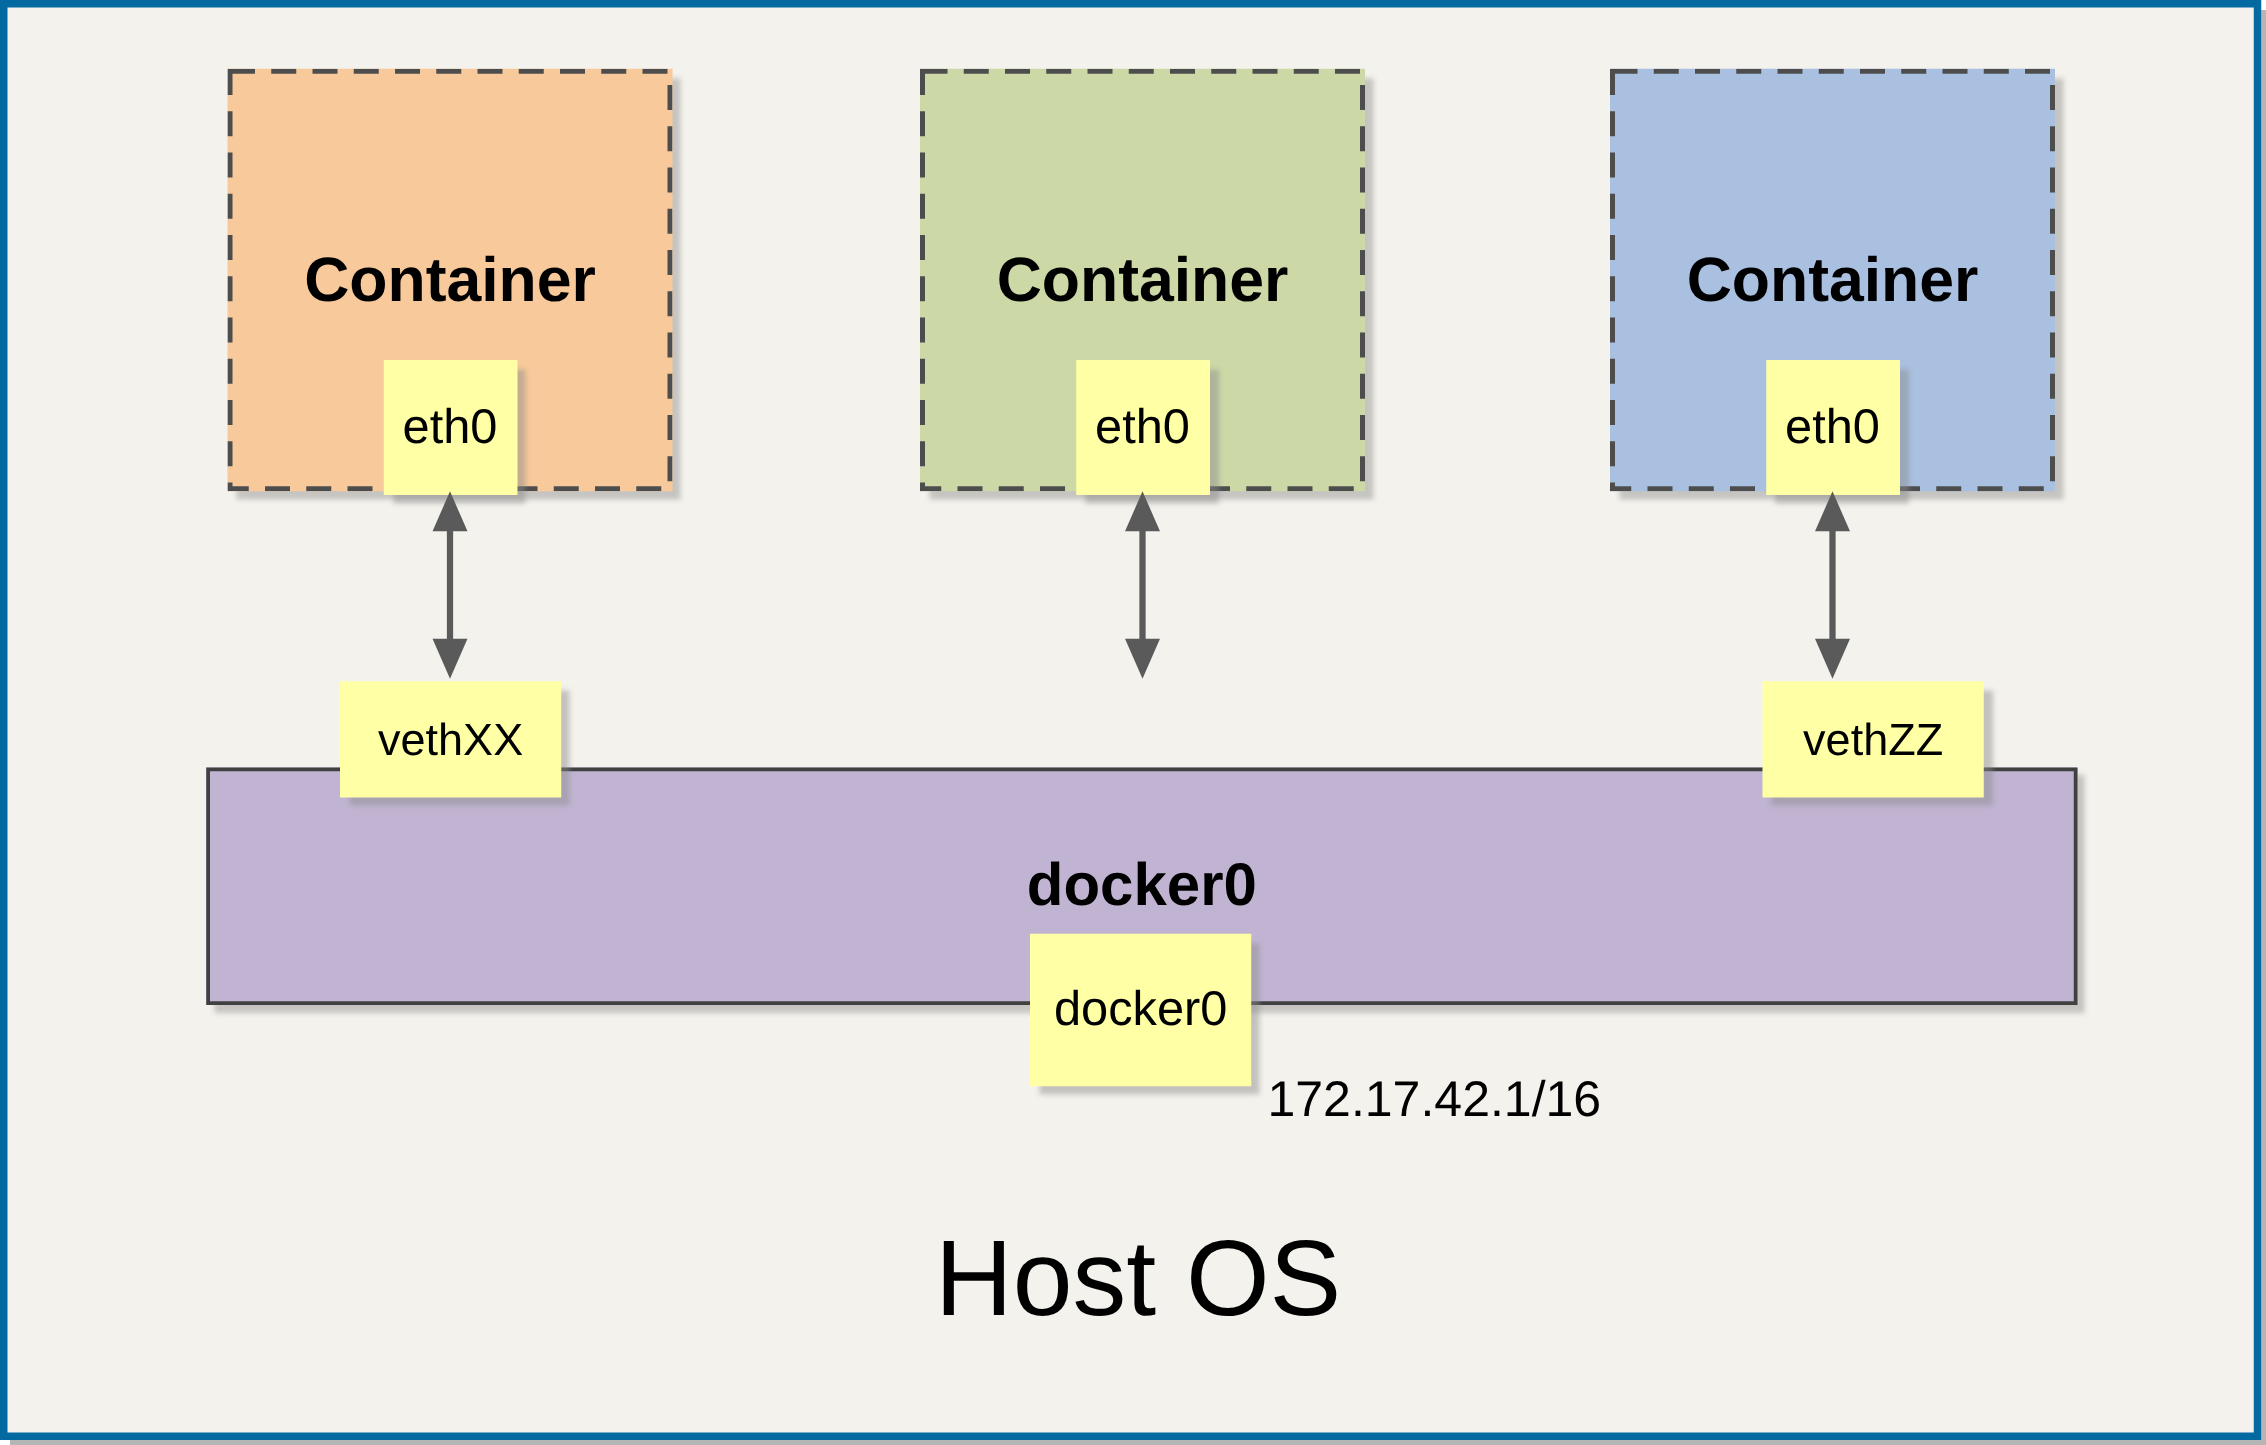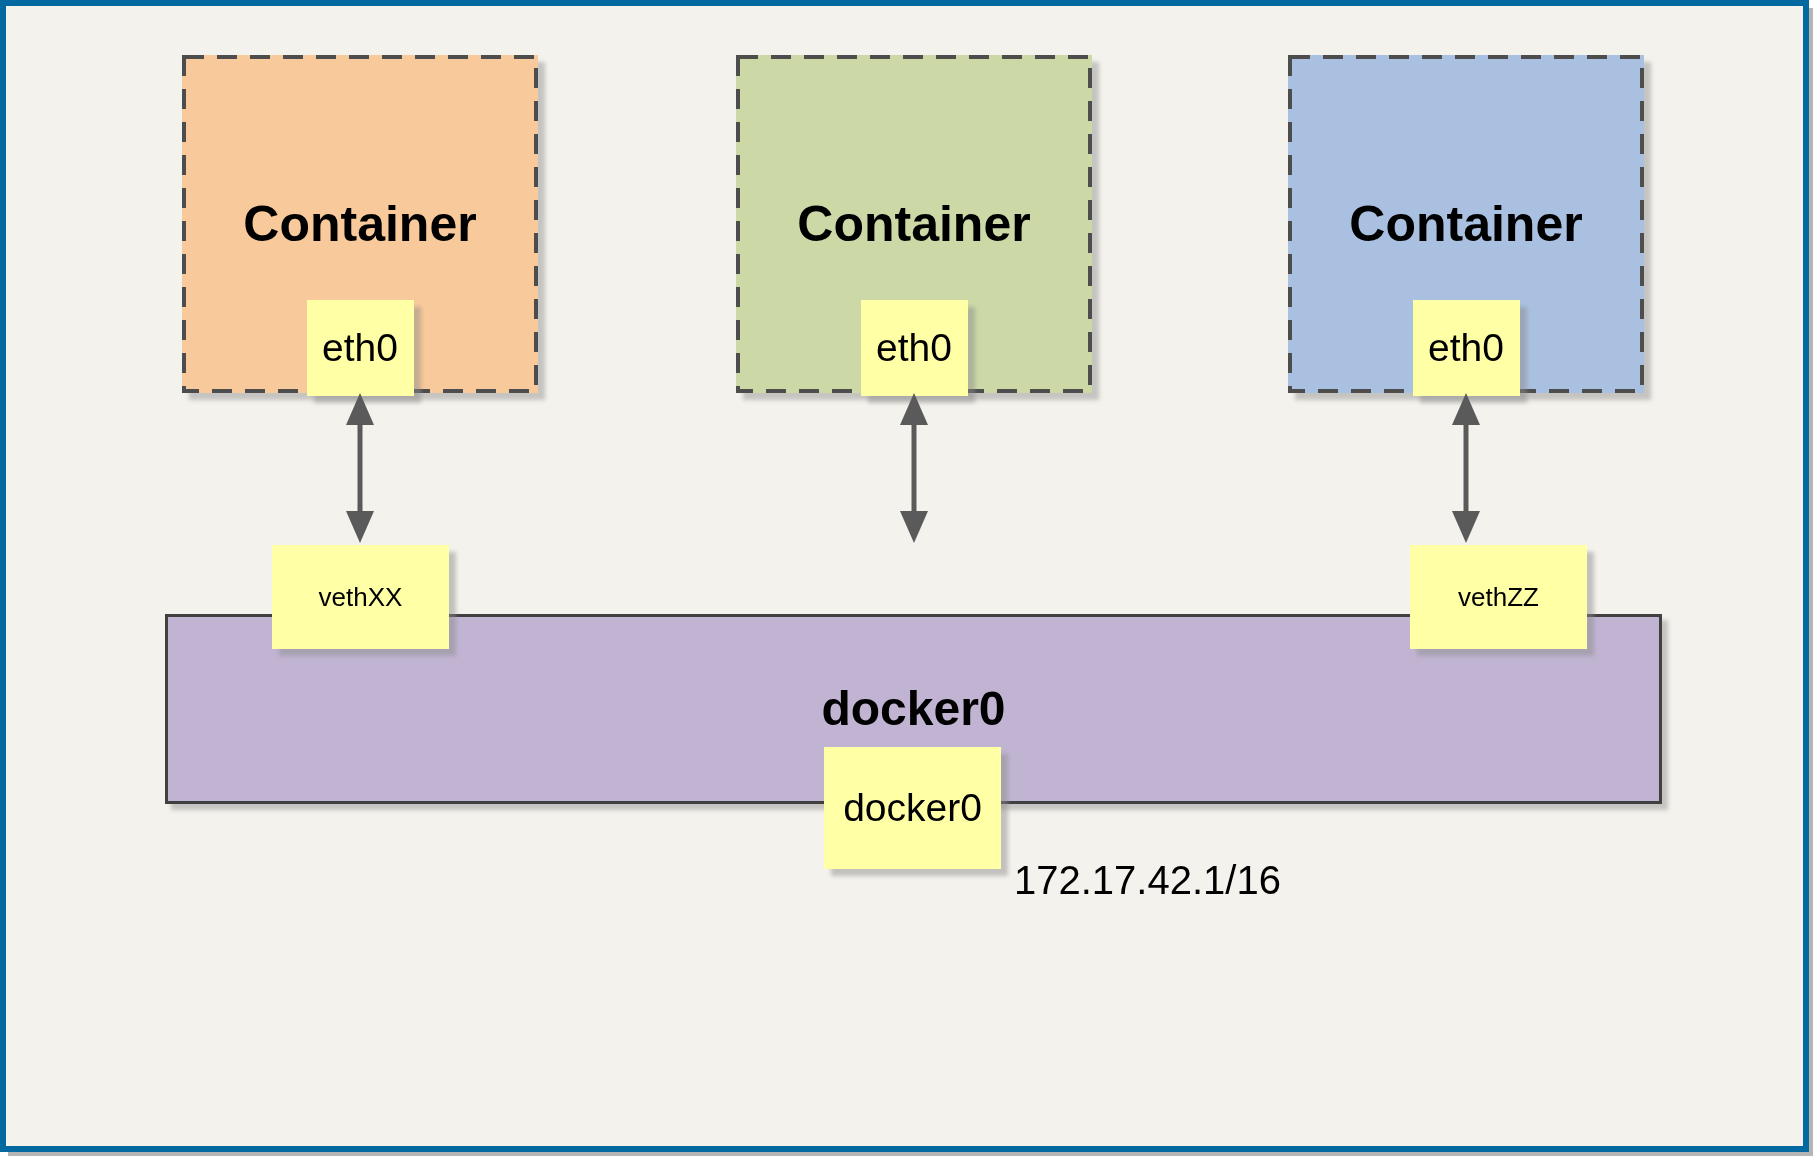--- a/index.html
+++ b/index.html
@@ -64,27 +64,27 @@
     justify-content: center;
     font-size: 39px;
     color: #000000;
   }
   .eth-note {
     position: absolute;
     left: 50%;
     margin-left: -53.5px;
     bottom: -3px;
     width: 107px;
-    height: 96px;
+    height: 108px;
   }
   .veth-note {
     top: 539px;
     width: 177px;
-    height: 104px;
-    font-size: 26px;
+    height: 93px;
+    font-size: 36px;
   }
   .veth-note.v0 { left: 266px; }
   .veth-note.v1 { left: 820px; }
   .veth-note.v2 { left: 1372px; margin-left: 32px; }
 
   
   .arrow {
     top: 386px;
     width: 36px;
     height: 152px;
@@ -204,15 +204,16 @@
     <div class="note veth-note v2">
       <span>vethZZ</span>
     </div>
 
     <div class="note bridge-note">
       <span>docker0</span>
     </div>
 
     <div class="ip-text">172.17.42.1/16</div>
 
+    <div class="host-label">Host OS</div>
 
   </div>
 </div>
 
 </body></html>

